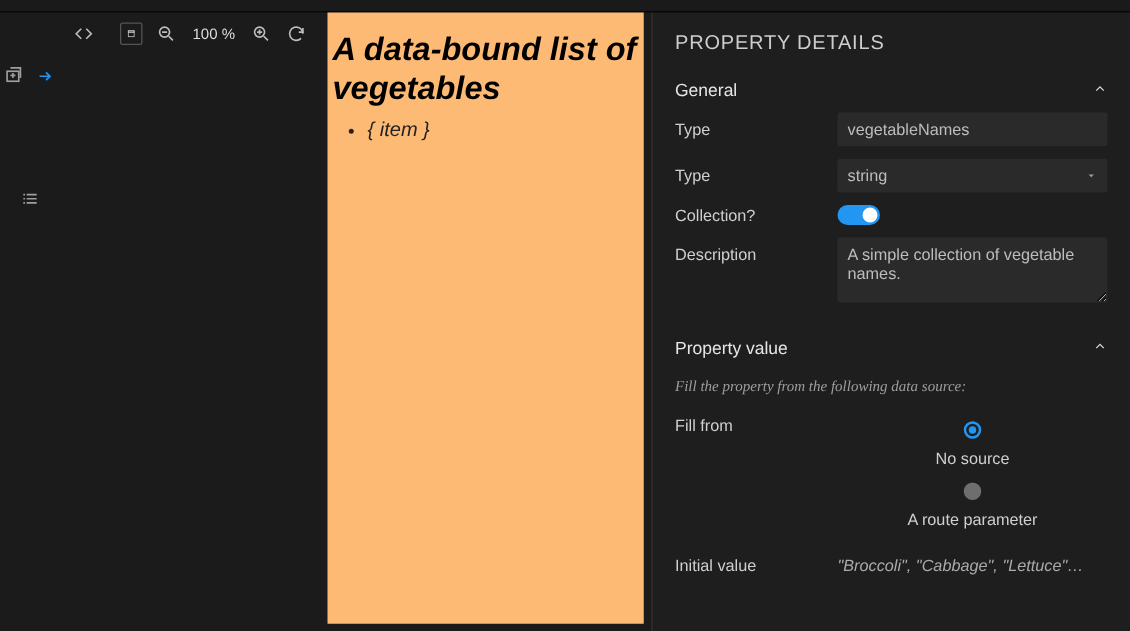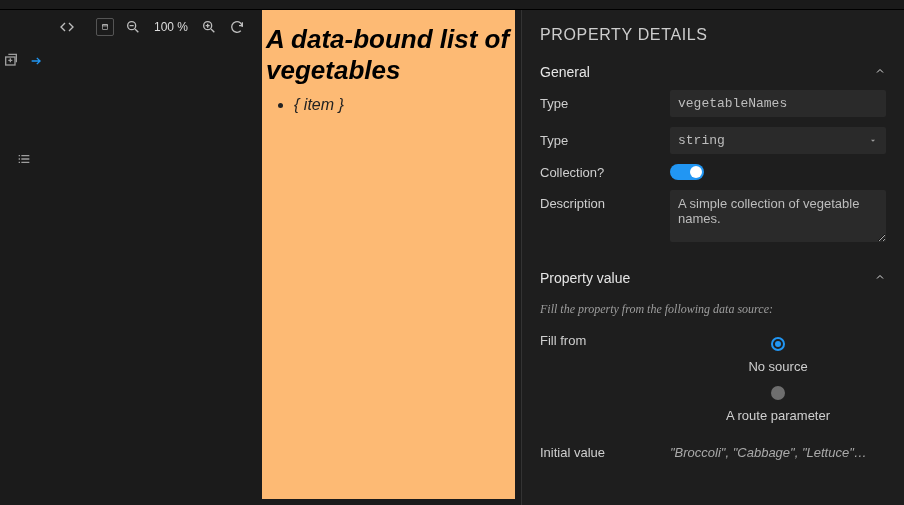--- a/index.html
+++ b/index.html
@@ -116,21 +116,20 @@
   .plabel { color:#cfcfcf; font-size:13px; }
   .plabel.top { align-self:flex-start; padding-top:6px; }
   .pfield {
     background:#2a2a2a;
     border:none;
     color:#bdbdbd;
     font-size:13px;
     padding:6px 8px;
     width:100%;
     border-radius:2px;
-    font-family:Liberation Mono, monospace;
   }
   textarea.pfield { resize: both; height:52px; font-family:inherit; }
   .pselect-wrap { position:relative; }
   .pselect-wrap .sel-caret {
     position:absolute; right:8px; top:50%; transform:translateY(-50%);
     pointer-events:none; color:#9e9e9e;
   }
   
   .toggle {
     width:34px; height:16px;

